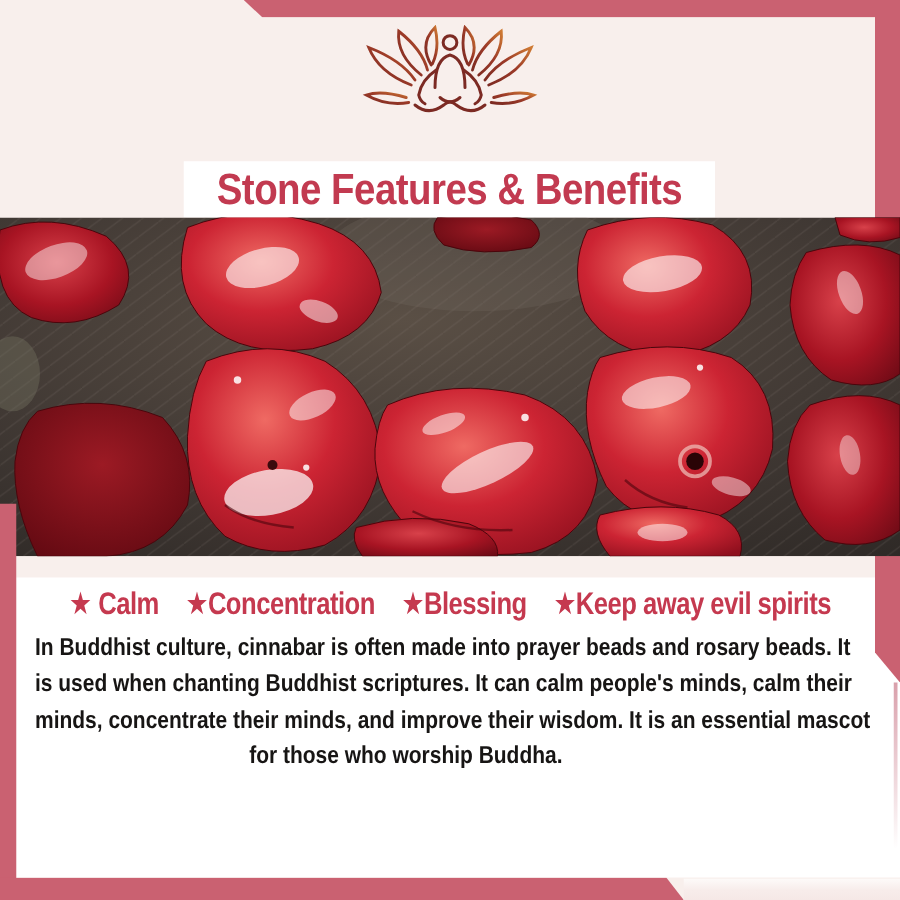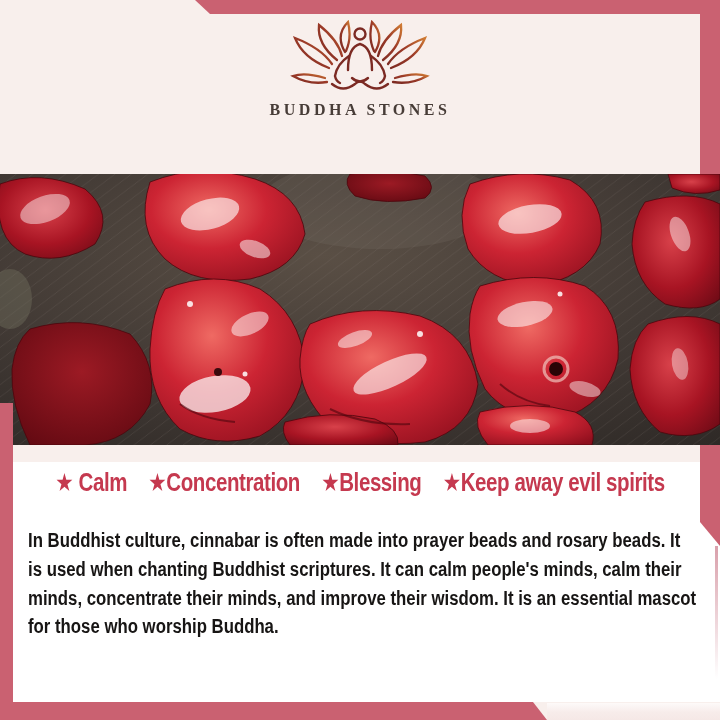--- a/index.html
+++ b/index.html
@@ -38,21 +38,21 @@
     clip-path:polygon(0 0,228px 0,218px 37px,0 37px);z-index:6;
     display:flex;align-items:center;}
   .stone-label .label-text{padding-left:56px;color:#ffffff;font-size:27px;font-weight:700;
     letter-spacing:0.5px;transform:scaleX(0.95);transform-origin:left;}
   
   .white-panel{position:absolute;left:13px;top:462px;width:707px;height:240px;background:#ffffff;z-index:0;}
   .features-row{position:absolute;left:0;top:468px;width:720px;height:32px;z-index:2;
     display:flex;justify-content:center;align-items:baseline;gap:26px;
     transform:scaleX(0.82);transform-origin:center;
     color:#c5394f;font-size:25px;font-weight:700;letter-spacing:-0.5px;white-space:nowrap;}
-  .description{position:absolute;left:28px;top:526px;width:690px;z-index:2;}
+  .description{position:absolute;left:28px;top:504px;width:690px;z-index:2;text-align:center;}
   .desc-line{white-space:nowrap;transform:scaleX(0.86);transform-origin:left;
     font-size:19.5px;font-weight:700;color:#171514;line-height:28.8px;letter-spacing:0;}
 </style>
 </head>
 <body>
 
 <div id="canvas">
 
   <div class="top-bar"></div>
   <div class="right-bar"></div>
@@ -89,22 +89,24 @@
         <path d="M63,50 Q63,27 75,24 Q87,27 87,50"></path>
 
         <path d="M64,36 Q52,44 50,56 Q51,61 55,63"></path>
         <path d="M86,36 Q98,44 100,56 Q99,61 95,63"></path>
 
         <path d="M47,64 Q58,73 70,64 Q75,59 80,64 Q92,73 103,64"></path>
         <path d="M67,58 Q75,65 83,58"></path>
       </g>
     </svg>
   </div>
-  <div class="brand-name">BUDDHA STONES</div>
-
+
+  <div class="title-band">
+    <span class="title">Stone Features &amp; Benefits</span>
+  </div>
 
   <div class="photo">
     <svg viewBox="0 0 720 271" preserveAspectRatio="none">
       <defs>
         <radialGradient id="bgG" cx="0.45" cy="0.3" r="0.9">
           <stop offset="0" stop-color="#5a4f45"></stop>
           <stop offset="0.55" stop-color="#423a35"></stop>
           <stop offset="1" stop-color="#2e2926"></stop>
         </radialGradient>
         <radialGradient id="g1" cx="0.4" cy="0.35" r="0.8">

